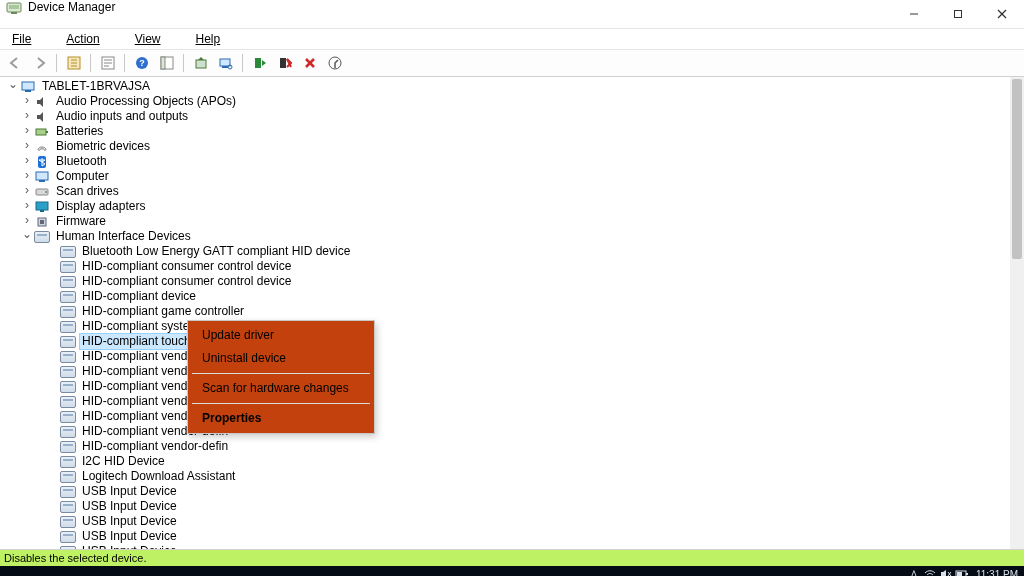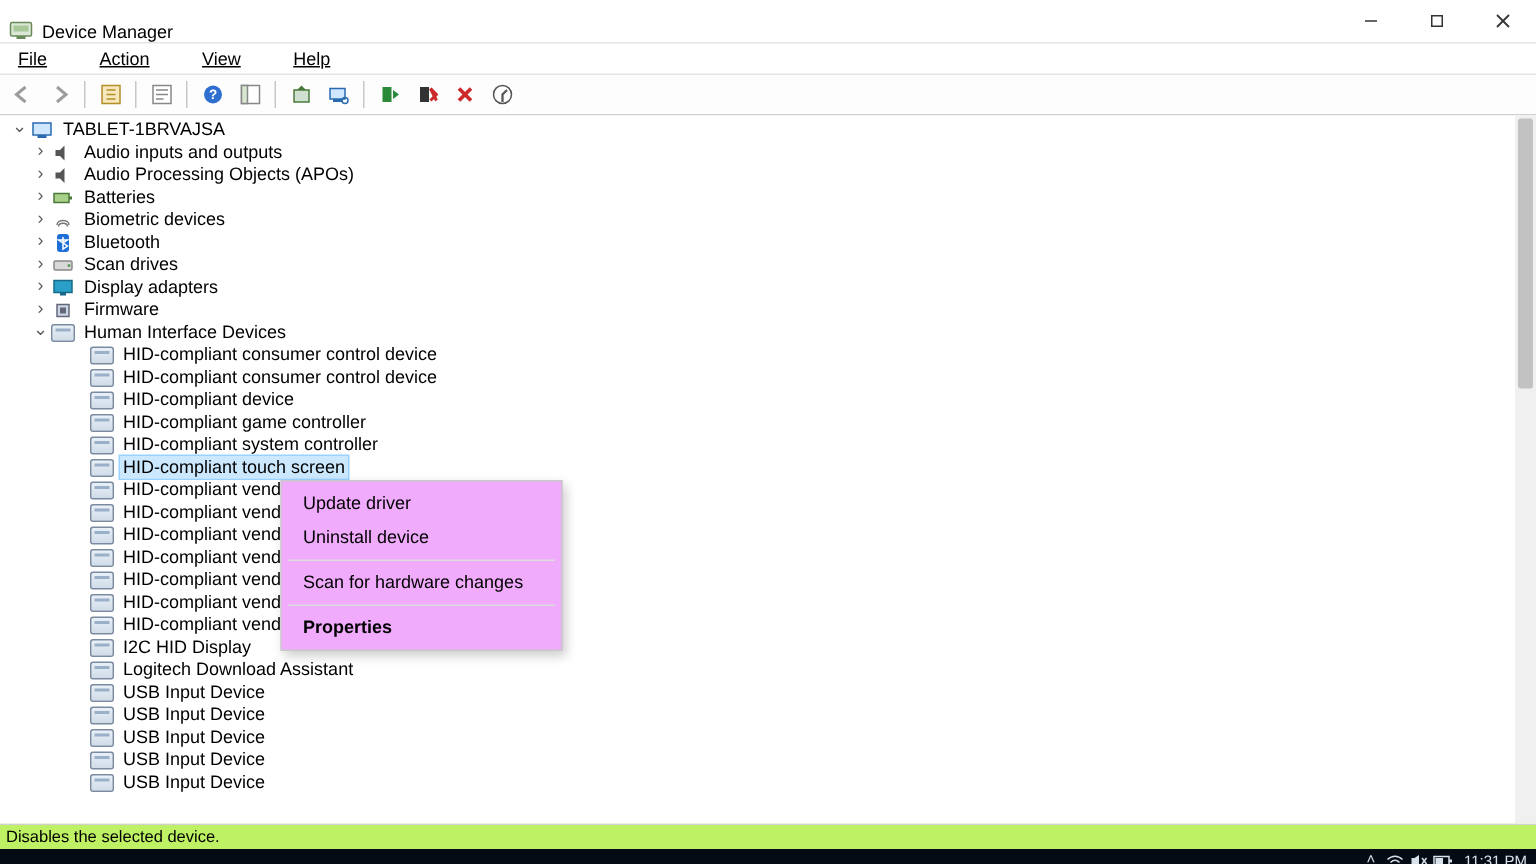--- a/index.html
+++ b/index.html
@@ -9,21 +9,21 @@
     font-size: 12px;
     background: #ffffff;
     overflow: hidden;
     user-select: none;
     color: #000;
   }
   
   .titlebar {
     height: 28px;
     display: flex;
-    align-items: flex-end;
+    align-items: flex-start;
     padding-left: 6px;
     border-bottom: 1px solid #e5e5e5;
   }
   .titlebar .app-icon {
     width: 16px; height: 16px;
     margin-right: 6px;
   }
   .titlebar .title {
     flex: 0 0 auto;
   }
@@ -136,21 +136,21 @@
     position: absolute; left: 2px; right: 2px;
     top: 2px; height: 180px;
     background: #c2c2c2;
     border-radius: 2px;
   }
 
   
   .ctx {
     position: absolute;
     width: 186px;
-    background: #f0abfc;
+    background: #c2410c;
     border: 1px solid #c8c8c8;
     box-shadow: 2px 3px 7px rgba(0,0,0,.2);
     padding: 3px 0;
     font-size: 12px;
     z-index: 50;
   }
   .ctx .ctx-item {
     padding: 4px 14px;
     line-height: 15px;
   }
@@ -321,30 +321,30 @@
       <span class="label">TABLET-1BRVAJSA</span>
     </div>
 
     <div class="row ind1">
       <span class="chev closed"></span>
       <span class="icon">
           <svg width="14" height="12" viewBox="0 0 14 12">
             <path d="M2 4h3l3-3v10l-3-3H2z" fill="#555"></path>
           </svg>
         </span>
+      <span class="label">Audio Processing Objects (APOs)</span>
+    </div>
+    <div class="row ind1">
+      <span class="chev closed"></span>
+      <span class="icon">
+          <svg width="14" height="12" viewBox="0 0 14 12">
+            <path d="M2 4h3l3-3v10l-3-3H2z" fill="#555"></path>
+          </svg>
+        </span>
       <span class="label">Audio inputs and outputs</span>
-    </div>
-    <div class="row ind1">
-      <span class="chev closed"></span>
-      <span class="icon">
-          <svg width="14" height="12" viewBox="0 0 14 12">
-            <path d="M2 4h3l3-3v10l-3-3H2z" fill="#555"></path>
-          </svg>
-        </span>
-      <span class="label">Audio Processing Objects (APOs)</span>
     </div>
     <div class="row ind1">
       <span class="chev closed"></span>
       <span class="icon">
           <svg width="14" height="12" viewBox="0 0 14 12">
             <rect x="1" y="3" width="10" height="6" fill="#a8d088" stroke="#4a7a3a"></rect>
             <rect x="11" y="5" width="2" height="2" fill="#4a7a3a"></rect>
           </svg>
         </span>
       <span class="label">Batteries</span>
@@ -366,20 +366,30 @@
             <rect x="3" y="0" width="8" height="12" rx="2" fill="#1e6fd8"></rect>
             <path d="M7 2v8l3-2-6-4 6-0-3 2" fill="none" stroke="#fff" stroke-width="1"></path>
           </svg>
         </span>
       <span class="label">Bluetooth</span>
     </div>
     <div class="row ind1">
       <span class="chev closed"></span>
       <span class="icon">
           <svg width="14" height="12" viewBox="0 0 14 12">
+            <rect x="1" y="1" width="12" height="8" fill="#cfe8ff" stroke="#2a6ab0"></rect>
+            <rect x="4" y="9" width="6" height="2" fill="#2a6ab0"></rect>
+          </svg>
+        </span>
+      <span class="label">Computer</span>
+    </div>
+    <div class="row ind1">
+      <span class="chev closed"></span>
+      <span class="icon">
+          <svg width="14" height="12" viewBox="0 0 14 12">
             <rect x="1" y="3" width="12" height="6" rx="1" fill="#d8d8d8" stroke="#888"></rect>
             <circle cx="11" cy="6" r="1" fill="#5a9a5a"></circle>
           </svg>
         </span>
       <span class="label">Scan drives</span>
     </div>
     <div class="row ind1">
       <span class="chev closed"></span>
       <span class="icon">
           <svg width="14" height="12" viewBox="0 0 14 12">
@@ -406,20 +416,27 @@
           <span class="dev-ico"></span>
         </span>
       <span class="label">Human Interface Devices</span>
     </div>
 
     <div class="row ind2">
         <span class="chev none"></span>
         <span class="icon">
           <span class="dev-ico"></span>
         </span>
+        <span class="label">Bluetooth Low Energy GATT compliant HID device</span>
+      </div>
+    <div class="row ind2">
+        <span class="chev none"></span>
+        <span class="icon">
+          <span class="dev-ico"></span>
+        </span>
         <span class="label">HID-compliant consumer control device</span>
       </div>
     <div class="row ind2">
         <span class="chev none"></span>
         <span class="icon">
           <span class="dev-ico"></span>
         </span>
         <span class="label">HID-compliant consumer control device</span>
       </div>
     <div class="row ind2">
@@ -497,21 +514,21 @@
         <span class="icon">
           <span class="dev-ico"></span>
         </span>
         <span class="label">HID-compliant vendor-defin</span>
       </div>
     <div class="row ind2">
         <span class="chev none"></span>
         <span class="icon">
           <span class="dev-ico"></span>
         </span>
-        <span class="label">I2C HID Display</span>
+        <span class="label">I2C HID Device</span>
       </div>
     <div class="row ind2">
         <span class="chev none"></span>
         <span class="icon">
           <span class="dev-ico"></span>
         </span>
         <span class="label">Logitech Download Assistant</span>
       </div>
     <div class="row ind2">
         <span class="chev none"></span>

